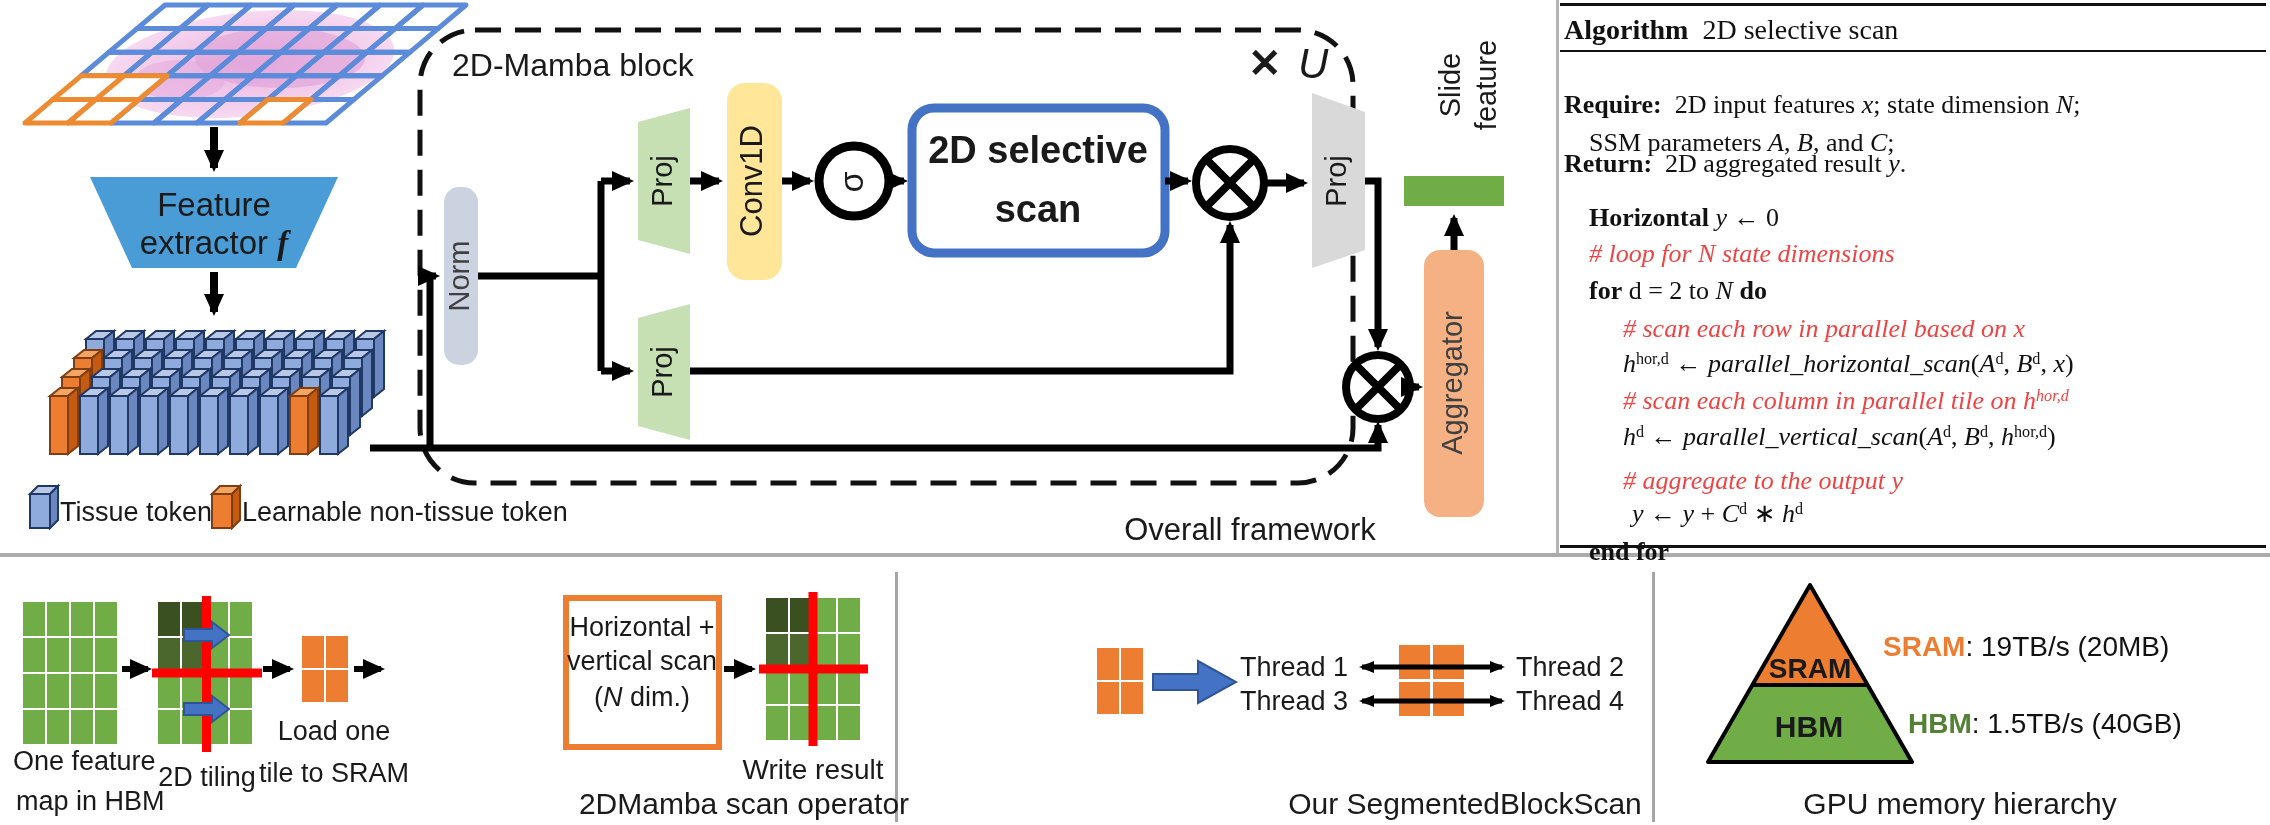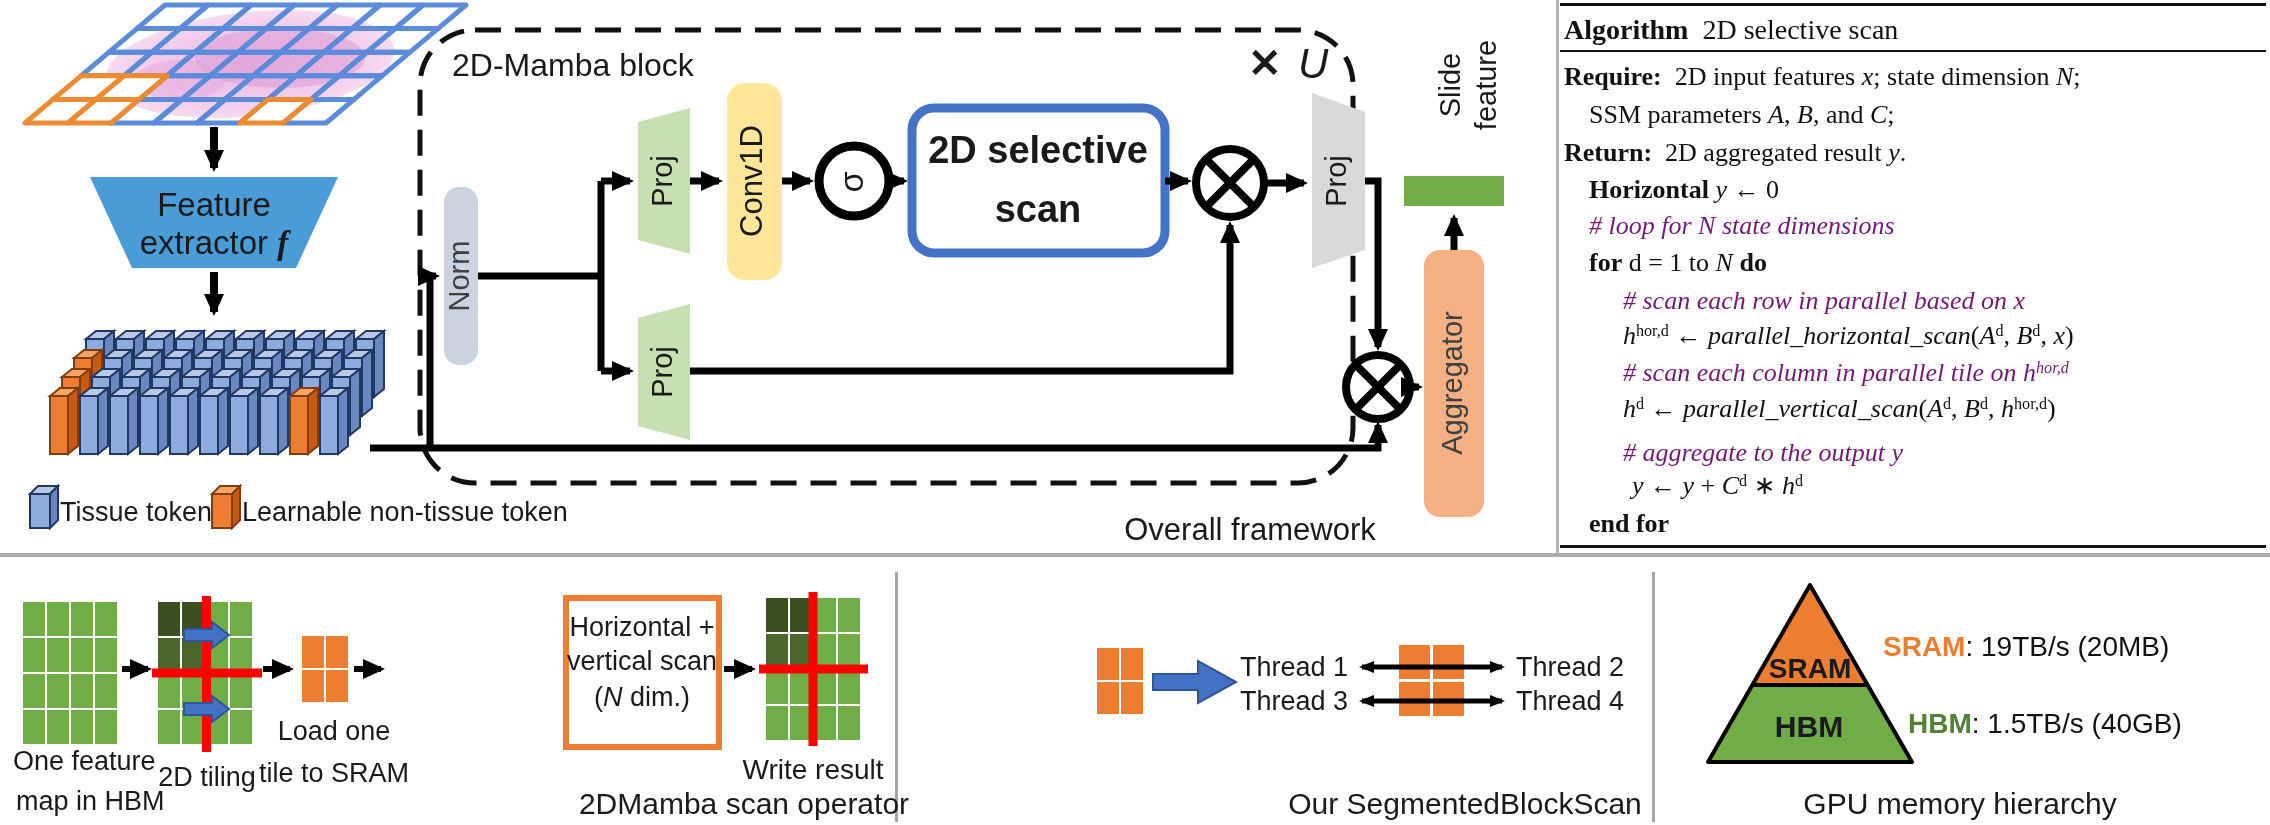--- a/index.html
+++ b/index.html
@@ -6,25 +6,25 @@
   #stage{position:relative;width:2270px;height:825px;background:#fff;overflow:hidden;
          font-family:"Liberation Sans",sans-serif;}
   svg{position:absolute;left:0;top:0;}
   text{font-family:"Liberation Sans",sans-serif;fill:#1a1a1a;}
   .vtext{fill:#404040;}
   
   #alg{position:absolute;left:1560px;top:0;width:585px;height:556px;
        font-family:"Liberation Serif",serif;color:#111;}
   .rule{position:absolute;left:0;width:706px;background:#111;}
   #alg-title{position:absolute;left:4px;top:14px;font-size:28px;white-space:pre;}
-  .alg-line{position:absolute;white-space:pre;font-size:26px;line-height:1.1;}
+  .alg-line{position:absolute;white-space:pre;font-size:26px;line-height:1.1;margin-top:28px;}
   .b{font-weight:bold;}
   .i{font-style:italic;}
   .s{font-size:0.62em;position:relative;top:-0.52em;}
-  .comment{color:#701a75;font-style:italic;text-align:center;}
+  .comment{color:#ef4444;font-style:italic;text-align:center;}
 </style>
 </head>
 <body>
 
 <div id="stage">
 <svg id="diagram" width="2270" height="825" viewBox="0 0 2270 825">
   <defs>
     <marker id="ah" markerUnits="userSpaceOnUse" markerWidth="26" markerHeight="24" refX="20" refY="12" orient="auto">
       <path d="M2,2 L24,12 L2,22 Z" fill="#000"></path>
     </marker>
@@ -407,24 +407,24 @@
   <text x="1960" y="814" text-anchor="middle" font-size="30">GPU memory hierarchy</text>
 </svg>
 
 <div id="alg">
   <div class="rule" style="top:3px;height:3px;"></div>
   <div id="alg-title"><span class="b">Algorithm</span><span>  2D selective scan</span></div>
   <div class="rule" style="top:50px;height:2px;"></div>
   <div id="alg-lines">
         <div class="alg-line" style="left: 4px; top: 63px;"><span class="b">Require:</span><span>  2D input features </span><span class="i">x</span><span>; state dimension </span><span class="i">N</span><span>;</span></div>
         <div class="alg-line" style="left: 29px; top: 101px;"><span>SSM parameters </span><span class="i">A</span><span>, </span><span class="i">B</span><span>, and </span><span class="i">C</span><span>;</span></div>
-        <div class="alg-line" style="left: 4px; top: 139px;"><span class="b">Return:</span><span>  2D aggregated result </span><span class="i">y</span><span>.</span></div>
+        <div class="alg-line" style="left: 4px; top: 122px;"><span class="b">Return:</span><span>  2D aggregated result </span><span class="i">y</span><span>.</span></div>
         <div class="alg-line" style="left: 29px; top: 176px;"><span class="b">Horizontal </span><span class="i">y</span><span> ← 0</span></div>
         <div class="alg-line comment" style="left: 29px; top: 212px;"><span># loop for N state dimensions</span></div>
-        <div class="alg-line" style="left: 29px; top: 249px;"><span class="b">for</span><span> d = 1 to </span><span class="i">N</span><span> </span><span class="b">do</span></div>
+        <div class="alg-line" style="left: 29px; top: 249px;"><span class="b">for</span><span> d = 2 to </span><span class="i">N</span><span> </span><span class="b">do</span></div>
         <div class="alg-line comment" style="left: 63px; top: 287px;"><span># scan each row in parallel based on x</span></div>
         <div class="alg-line" style="left: 63px; top: 322px;"><span class="i">h</span><span class="s">hor,d</span><span> ← </span><span class="i">parallel_horizontal_scan</span><span>(</span><span class="i">A</span><span class="s">d</span><span>, </span><span class="i">B</span><span class="s">d</span><span>, </span><span class="i">x</span><span>)</span></div>
         <div class="alg-line comment" style="left: 63px; top: 359px;"><span># scan each column in parallel tile on h</span><span class="s">hor,d</span></div>
         <div class="alg-line" style="left: 63px; top: 395px;"><span class="i">h</span><span class="s">d</span><span> ← </span><span class="i">parallel_vertical_scan</span><span>(</span><span class="i">A</span><span class="s">d</span><span>, </span><span class="i">B</span><span class="s">d</span><span>, </span><span class="i">h</span><span class="s">hor,d</span><span>)</span></div>
         <div class="alg-line comment" style="left: 63px; top: 439px;"><span># aggregate to the output y</span></div>
         <div class="alg-line" style="left: 72px; top: 472px;"><span class="i">y</span><span> ← </span><span class="i">y</span><span> + </span><span class="i">C</span><span class="s">d</span><span> ∗ </span><span class="i">h</span><span class="s">d</span></div>
         <div class="alg-line" style="left: 29px; top: 510px;"><span class="b">end for</span></div>
       </div>
   <div class="rule" style="top:545px;height:3px;"></div>
 </div>

